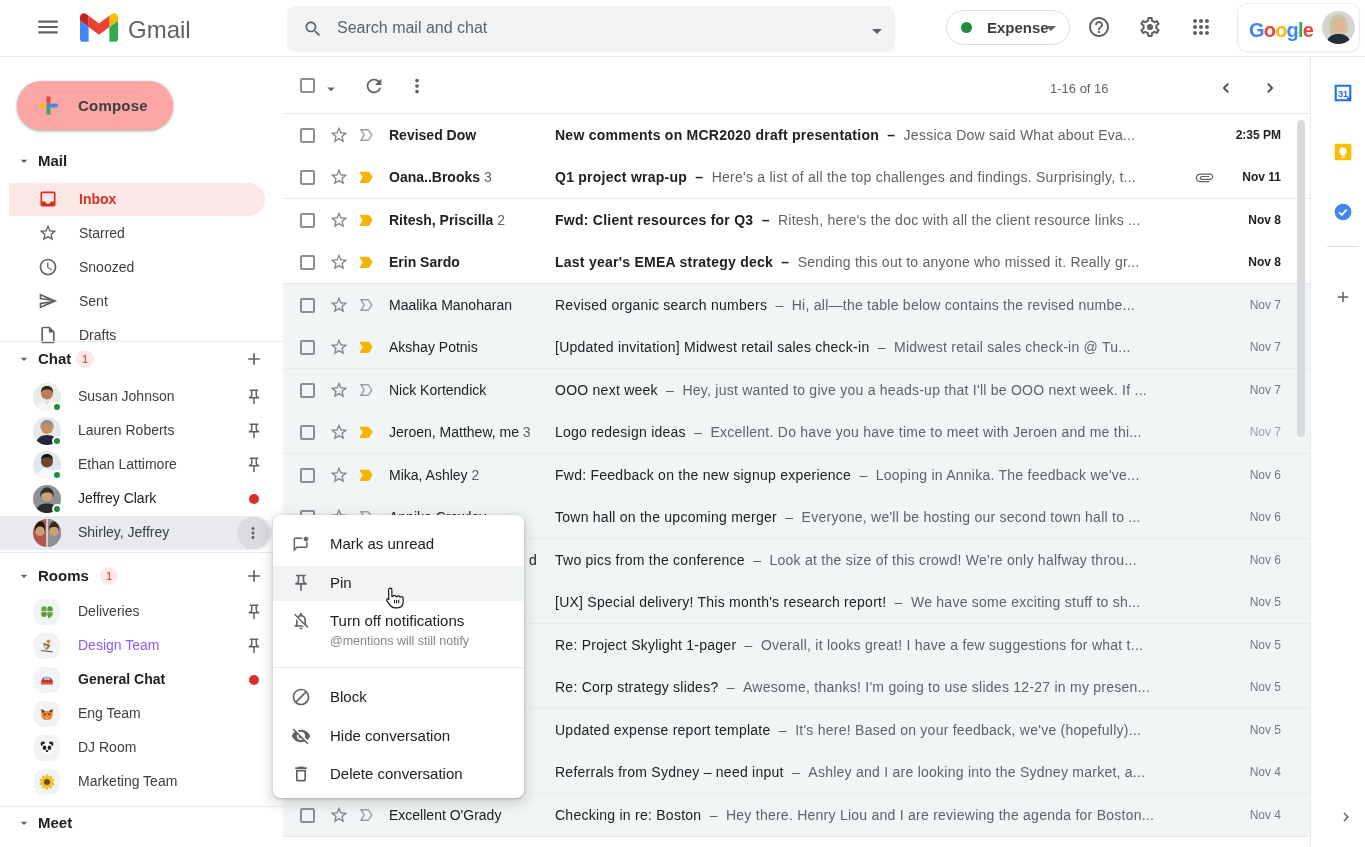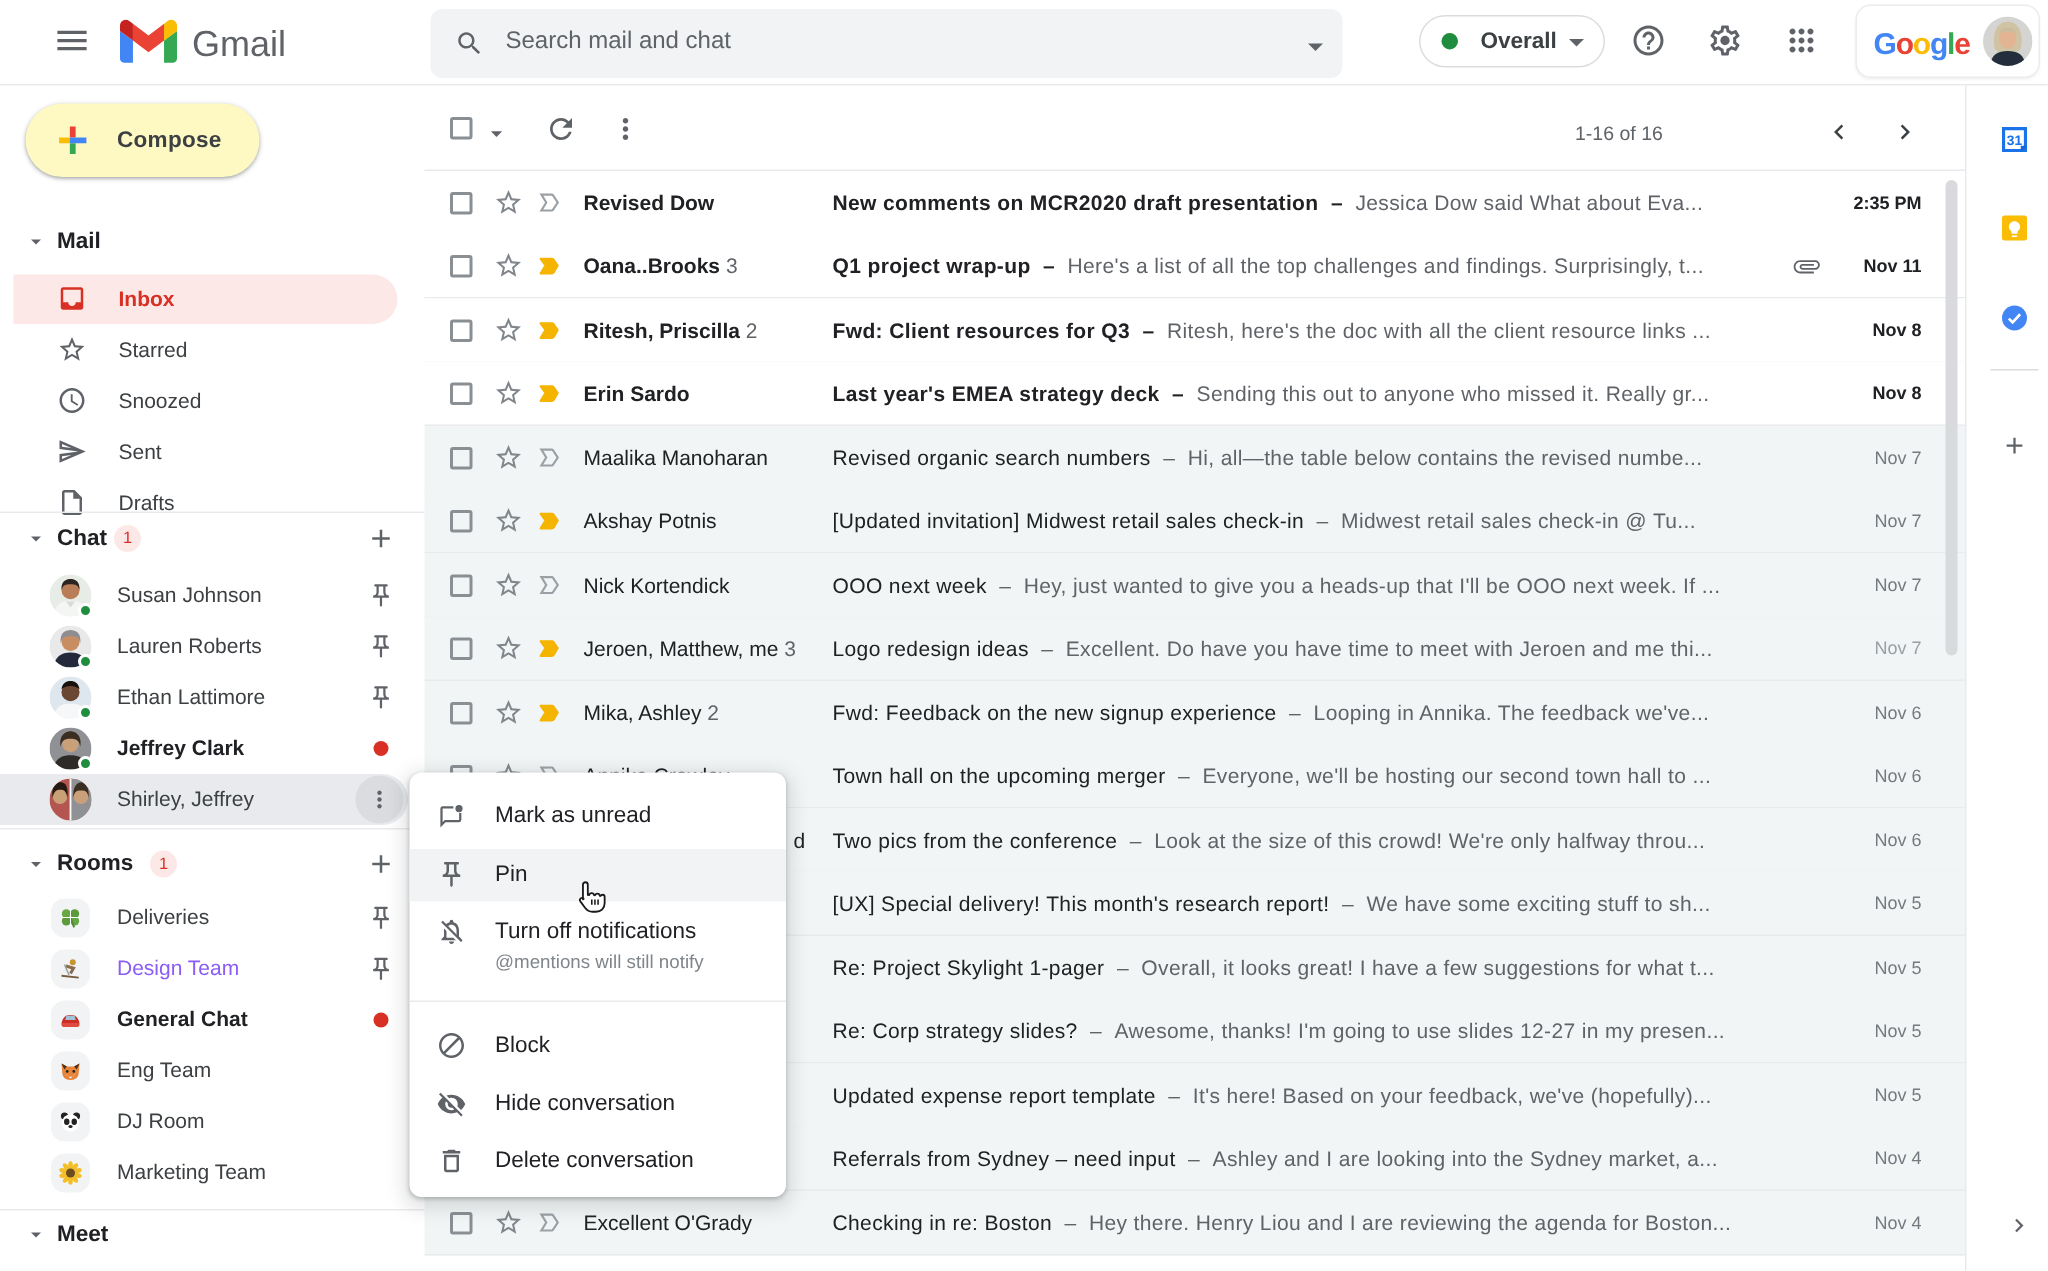--- a/index.html
+++ b/index.html
@@ -52,21 +52,21 @@
         <path d="M15.5 14h-.79l-.28-.27C15.41 12.59 16 11.11 16 9.5 16 5.91 13.09 3 9.5 3S3 5.91 3 9.5 5.91 16 9.5 16c1.61 0 3.09-.59 4.23-1.57l.27.28v.79l5 4.99L20.49 19l-4.99-5zm-6 0C7.01 14 5 11.99 5 9.5S7.01 5 9.5 5 14 7.01 14 9.5 11.99 14 9.5 14z"></path>
       </svg>
     <div class="abs" style="left:50px;top:13px;font-size:16px;color:#5f6368">Search mail and chat</div>
     <svg class="abs" style="left:578px;top:13px" width="24" height="24" viewBox="0 0 24 24" fill="#5f6368">
         <path d="M7 10l5 5 5-5z"></path>
       </svg>
   </div>
 
   <div id="active">
     <div class="abs" style="left:14px;top:11px;width:11px;height:11px;border-radius:50%;background:#1e8e3e"></div>
-    <div class="abs" style="left:40px;top:8px;font-size:15px;font-weight:700;color:#3c4043">Overall</div>
+    <div class="abs" style="left:40px;top:8px;font-size:15px;font-weight:700;color:#3c4043">Expense</div>
     <svg class="abs" style="left:92px;top:5px" width="24" height="24" viewBox="0 0 24 24" fill="#5f6368">
         <path d="M7 10l5 5 5-5z"></path>
       </svg>
   </div>
 
   <svg class="abs" style="left:1087px;top:15px" width="24" height="24" viewBox="0 0 24 24" fill="#5f6368">
       <path d="M11 18h2v-2h-2v2zm1-16C6.48 2 2 6.48 2 12s4.48 10 10 10 10-4.48 10-10S17.52 2 12 2zm0 18c-4.41 0-8-3.59-8-8s3.59-8 8-8 8 3.59 8 8-3.59 8-8 8zm0-14c-2.21 0-4 1.79-4 4h2c0-1.1.9-2 2-2s2 .9 2 2c0 2-3 1.75-3 5h2c0-2.25 3-2.5 3-5 0-2.21-1.79-4-4-4z"></path>
     </svg>
 
   <svg class="abs" style="left:1138px;top:15px" width="24" height="24" viewBox="0 0 24 24" fill="#5f6368">
@@ -94,21 +94,21 @@
           <ellipse cx="16.5" cy="14.8" rx="5.6" ry="6.6" fill="#e3b491"></ellipse>
           <path d="M10.8 13 C11 8.5 13 7.5 16.5 7.5 C20 7.5 22 8.5 22.2 13 C21.5 10.5 20 10 16.5 10 C13 10 11.5 10.5 10.8 13 Z" fill="#c9bd9d"></path>
           <path d="M5 33 C5 25.5 10 23 16.5 23 C23 23 28 25.5 28 33 Z" fill="#232d3b"></path>
         </g>
       </svg>
   </div>
 </div>
 
 <div id="sidebar">
 
-  <div class="abs" style="left:17px;top:69px;width:156px;height:49px;border-radius:25px;background:#fef9c3;box-shadow:0 1px 2px 0 rgba(60,64,67,.30),0 1px 3px 1px rgba(60,64,67,.15)">
+  <div class="abs" style="left:17px;top:81px;width:156px;height:49px;border-radius:25px;background:#fca5a5;box-shadow:0 1px 2px 0 rgba(60,64,67,.30),0 1px 3px 1px rgba(60,64,67,.15)">
     <svg class="abs" style="left:20px;top:13px" width="23" height="23" viewBox="0 0 24 24">
       <path fill="#ea4335" d="M14 2.5h-4V10h4z"></path>
       <path fill="#34a853" d="M14 14h-4v7.5h4z"></path>
       <path fill="#fbbc04" d="M2.5 10H10v4H2.5z"></path>
       <path fill="#4285f4" d="M10 10h11.5v4H10z"></path>
     </svg>
     <div class="abs" style="left:61px;top:16px;font-size:15px;font-weight:700;color:#3c4043;letter-spacing:.2px">Compose</div>
   </div>
 
   <svg class="abs" style="left:16px;top:153px" width="16" height="16" viewBox="0 0 24 24" fill="#5f6368">
@@ -216,21 +216,21 @@
         </clipPath>
       </defs>
       <g clip-path="url(#cjeff)">
         <rect width="28" height="28" fill="#8f9195"></rect>
         <path d="M3 28 C3 21 8 18.5 14 18.5 C20 18.5 25 21 25 28 Z" fill="#2e2a28"></path>
         <circle cx="14" cy="11" r="5.5" fill="#caa07a"></circle>
         <path d="M7.5 13 C6 5 11 2.5 14 2.5 C17 2.5 22 5 20.5 13 C20 9 18.5 7.5 14 7.5 C9.5 7.5 8 9 7.5 13 Z" fill="#3a2d22"></path>
       </g>
     </svg>
 <div class="abs" style="left:52px;top:504px;width:10px;height:10px;border-radius:50%;background:#1e8e3e;border:2px solid #fff"></div>
-<div class="abs" style="left:78px;top:490px;font-size:14px;font-weight:700;color:#202124">Jeffrey Clark</div>
+<div class="abs" style="left:78px;top:490px;font-size:14px;font-weight:400;color:#202124">Jeffrey Clark</div>
 <div class="abs" style="left:249px;top:494px;width:10px;height:10px;border-radius:50%;background:#d93025"></div>
 <svg class="abs" style="left:33px;top:519px" width="28" height="28" viewBox="0 0 28 28">
       <defs>
         <clipPath id="cshirley">
           <circle cx="14" cy="14" r="14"></circle>
         </clipPath>
       </defs>
       <g clip-path="url(#cshirley)">
         <rect width="28" height="28" fill="#b4554f"></rect>
         <rect x="14" width="14" height="28" fill="#8f9195"></rect>

